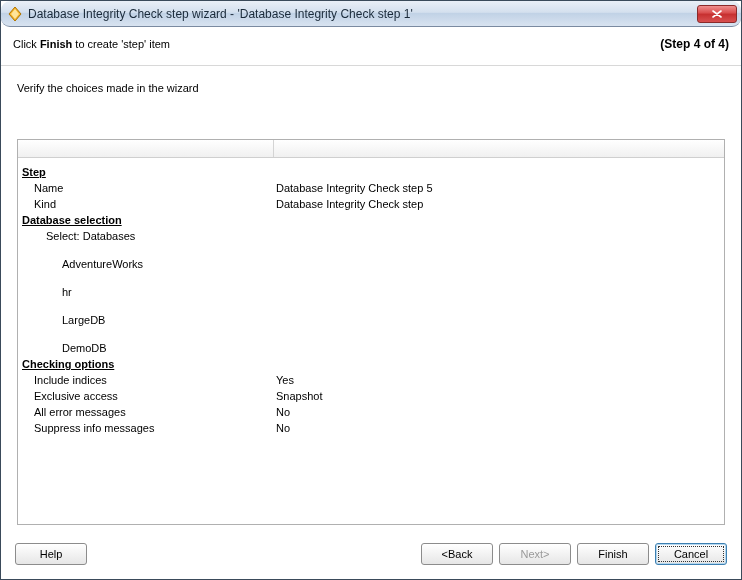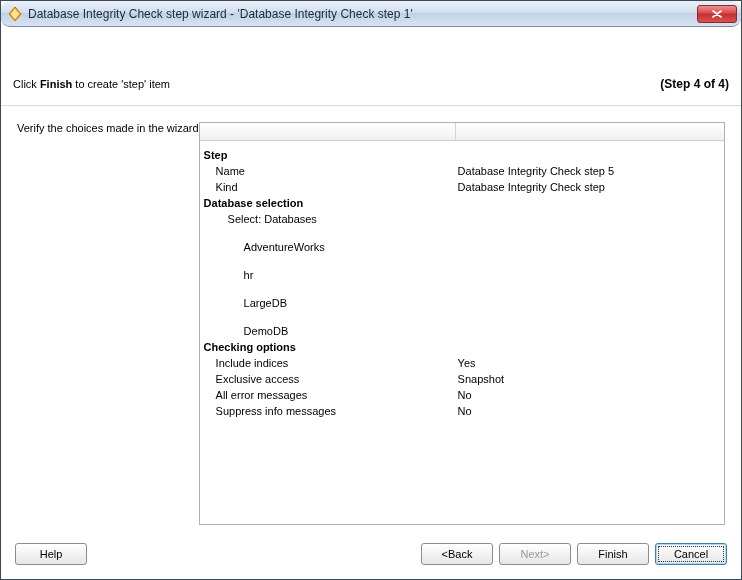--- a/index.html
+++ b/index.html
@@ -54,29 +54,30 @@
     justify-content: center;
     margin-right: 2px;
   }
   .win-btn svg { display:block; }
   .subheader {
     background: #fff;
     padding: 10px 12px 14px 12px;
     border-bottom: 1px solid #d8d8d8;
     display: flex;
     align-items: baseline;
-    margin-top: 40px;
   }
   .subheader-left { flex:1; font-size: 11px; color:#000; }
   .subheader-right { font-weight: bold; font-size: 12px; color:#000; }
   .content {
     flex: 1;
     padding: 16px 16px 8px 16px;
     display: flex;
+    flex-direction: column;
     overflow: hidden;
+    gap: 35px;
   }
   .verify-label { font-size: 11px; color:#000; margin-bottom: 10px; }
   .summary-panel {
     flex: 1;
     border: 1px solid #b0b0b0;
     background: #fff;
     overflow: auto;
   }
   .summary-header {
     height: 18px;
@@ -99,21 +100,21 @@
   .cell-label {
     width: 254px;
     padding-left: 0;
     white-space: nowrap;
   }
   .cell-value {
     flex: 1;
     padding-left: 0;
     white-space: nowrap;
   }
-  .bold { font-weight: bold; }
+  .bold { font-weight: bold; text-decoration: underline; }
   .ind1 { padding-left: 12px; }
   .ind2 { padding-left: 24px; }
   .ind3 { padding-left: 40px; margin-top: 12px; }
   .footer {
     padding: 10px 14px 14px 14px;
     display: flex;
     align-items: flex-start;
   }
   .footer-spacer { flex: 1; }
   .btn {

